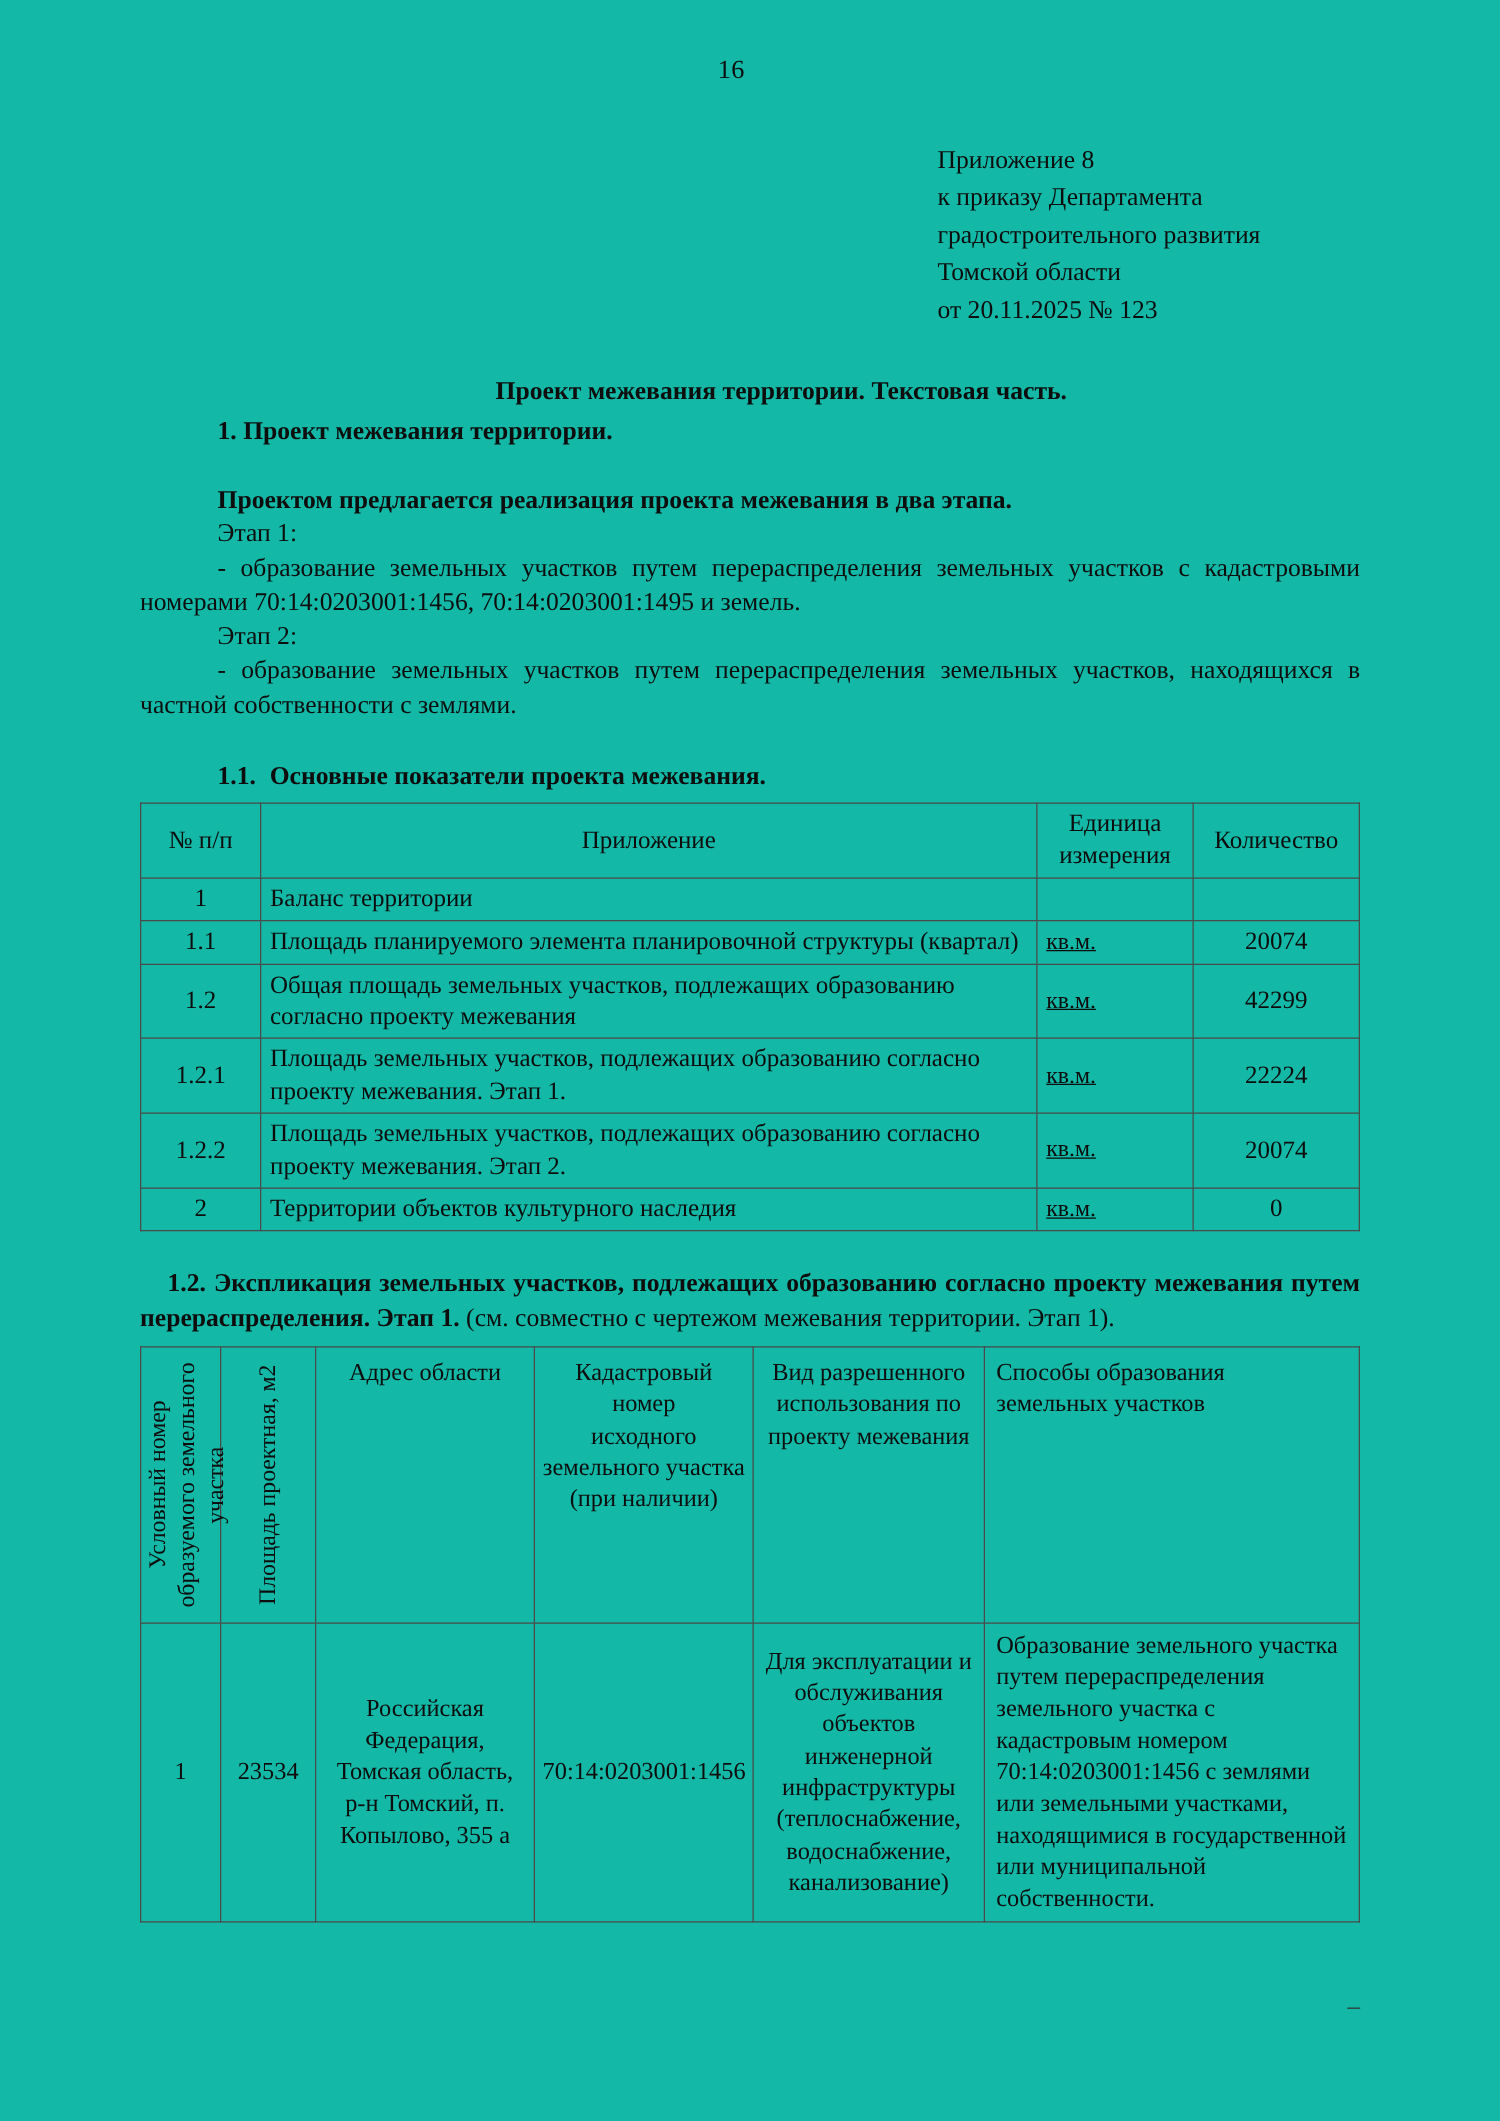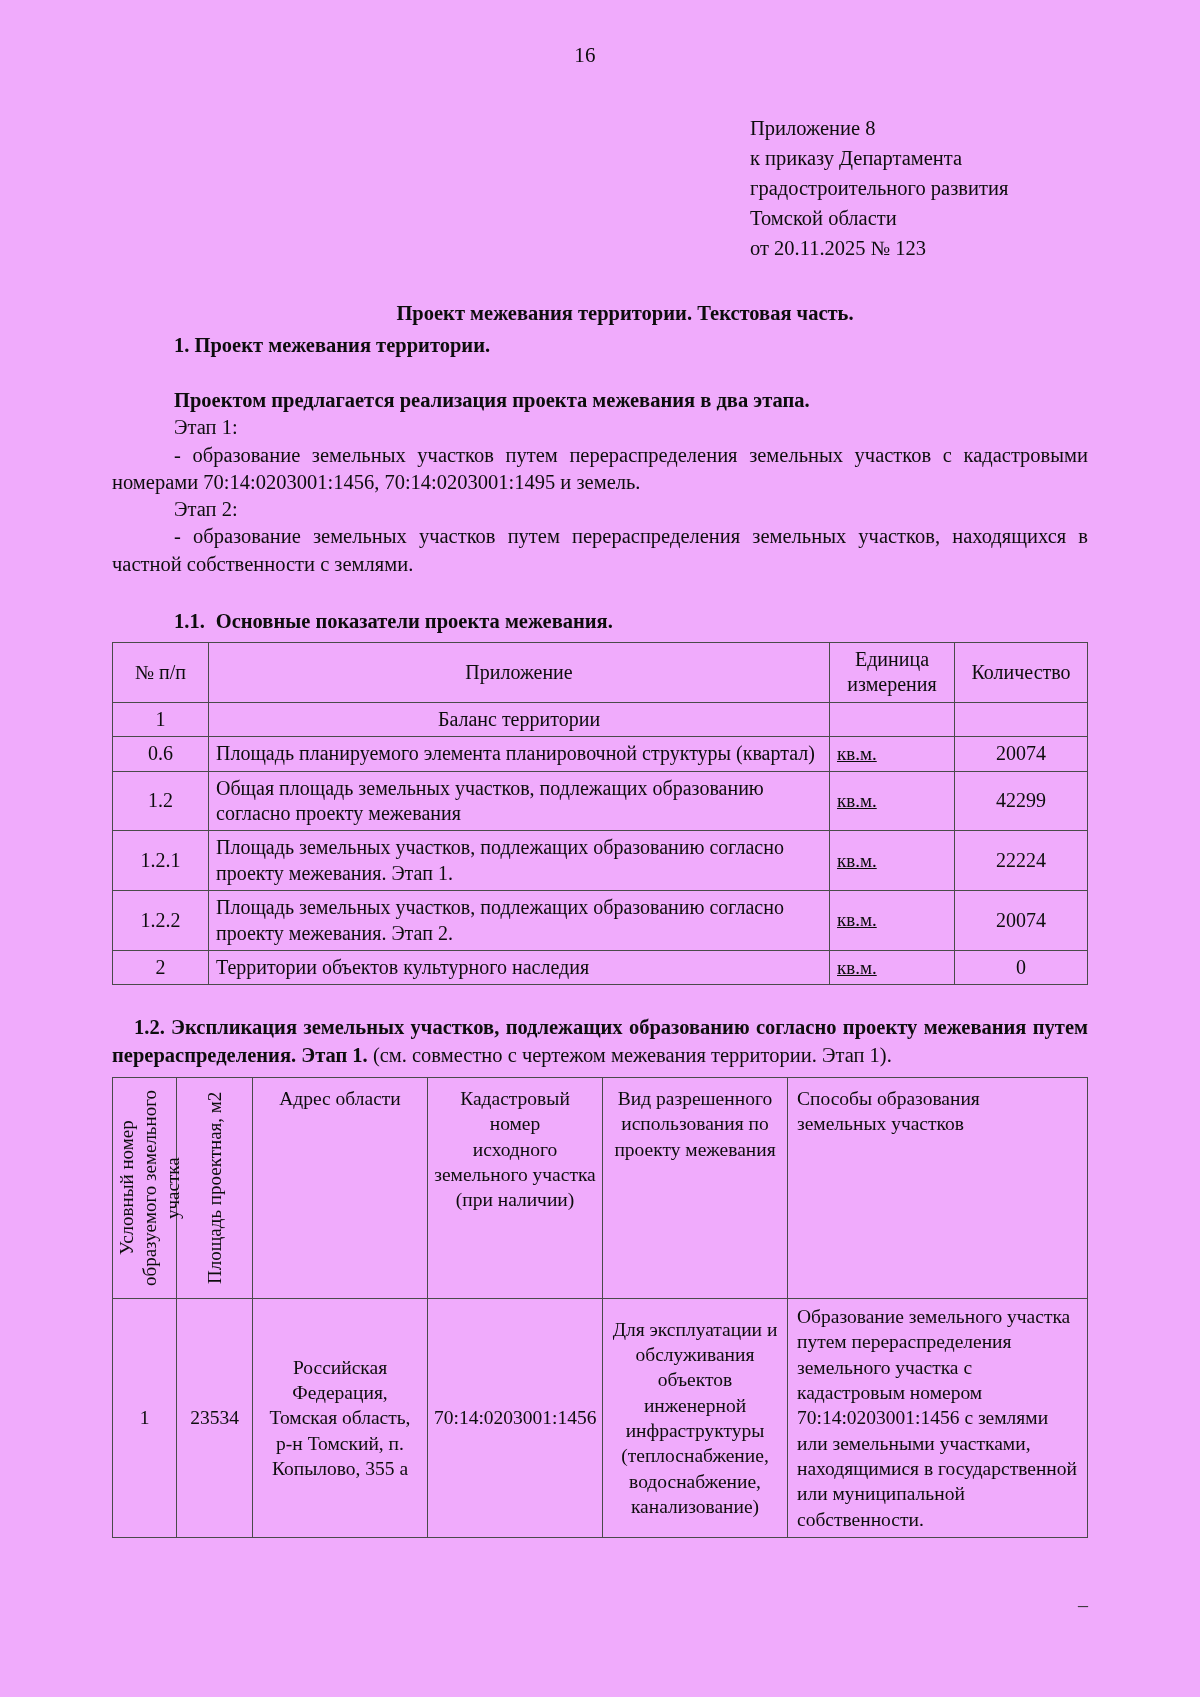--- a/index.html
+++ b/index.html
@@ -10,21 +10,21 @@
   }
   body {
     font-family: "Liberation Serif", "DejaVu Serif", serif;
     color: #0d0d0d;
   }
   .page {
     position: relative;
     width: 1200px;
     height: 1697px;
     margin: 0 auto;
-    background: #f0abfc;
+    background: #14b8a6;
     box-sizing: border-box;
     padding: 34px 112px 0 112px;
     font-size: 20.5px;
     line-height: 1.33;
     overflow: hidden;
   }
   .page-number {
     text-align: center;
     font-size: 21px;
     margin: 0 0 0 -30px;
@@ -97,21 +97,21 @@
     padding: 4px 7px;
     vertical-align: middle;
     font-weight: normal;
     line-height: 1.27;
   }
   table.indicators th {
     text-align: center;
   }
   .c-num { text-align: center; }
   .c-param { text-align: left; }
-  .c-param.center { text-align: center; }
+  .c-param.center { text-align: left; }
   .c-unit { font-size: 19px; text-decoration: underline; }
   .c-qty { text-align: center; }
 
   
   table.explication {
     table-layout: fixed;
     margin-top: 2px;
   }
   table.explication td {
     vertical-align: middle;
@@ -210,21 +210,21 @@
       </tr>
     </thead>
     <tbody>
       <tr>
         <td class="c-num">1</td>
         <td class="c-param center">Баланс территории</td>
         <td class="c-unit"></td>
         <td class="c-qty"></td>
       </tr>
       <tr>
-        <td class="c-num">0.6</td>
+        <td class="c-num">1.1</td>
         <td class="c-param">Площадь планируемого элемента планировочной структуры (квартал)</td>
         <td class="c-unit">кв.м.</td>
         <td class="c-qty">20074</td>
       </tr>
       <tr>
         <td class="c-num">1.2</td>
         <td class="c-param">Общая площадь земельных участков, подлежащих образованию согласно проекту межевания</td>
         <td class="c-unit">кв.м.</td>
         <td class="c-qty">42299</td>
       </tr>

